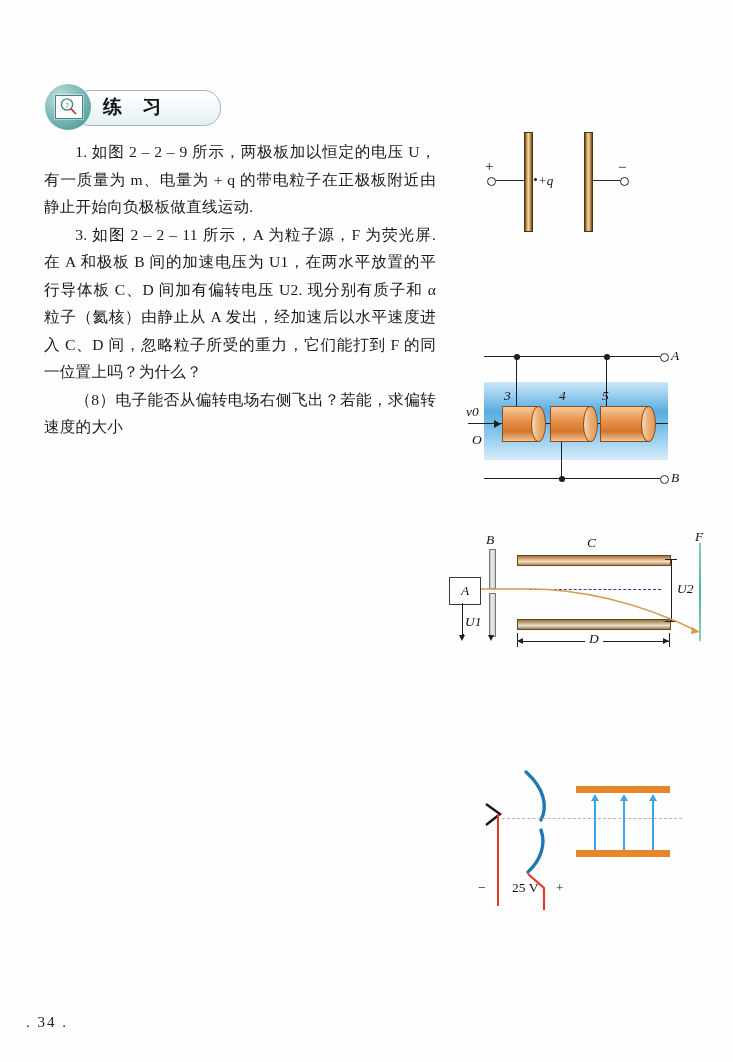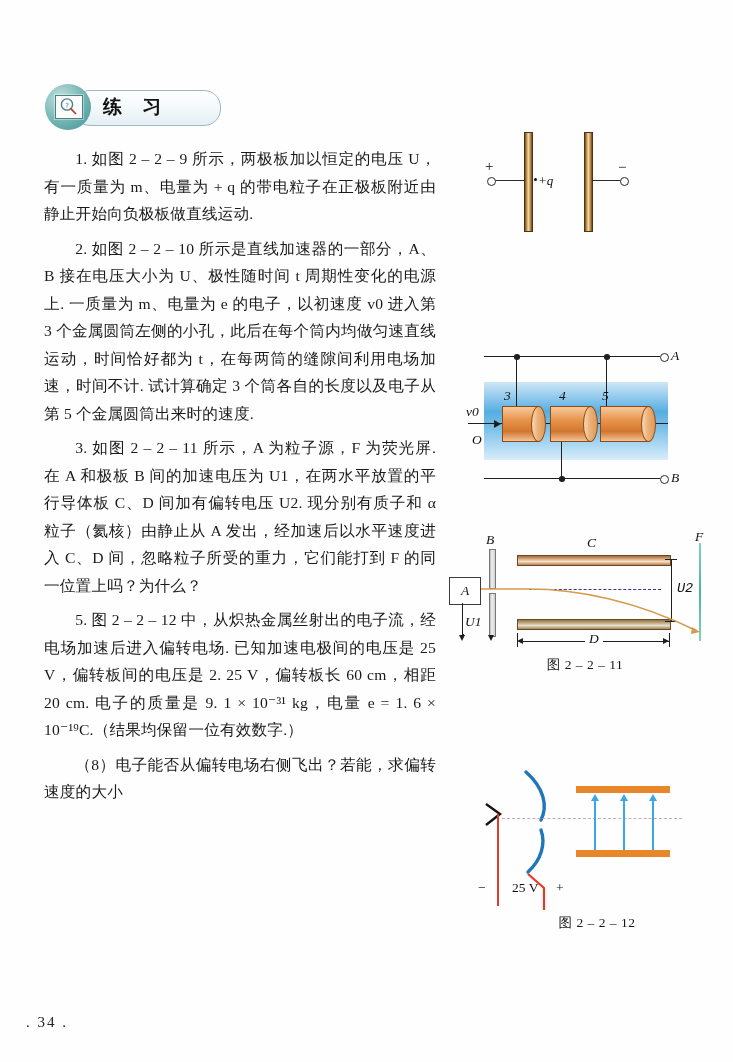--- a/index.html
+++ b/index.html
@@ -80,21 +80,21 @@
     width: 392px;
   }
   .para {
     font-size: 15.6px;
     line-height: 27.5px;
     text-align: justify;
     text-align-last: left;
     margin: 0;
     letter-spacing: 0.2px;
   }
-  .para.indent { text-indent: 2em; margin-top: 7px; }
+  .para.indent { text-indent: 2em; }
 
   
   .folio {
     position: absolute;
     left: 26px;
     top: 1014px;
     font-size: 15px;
     color: #222;
     letter-spacing: 2px;
   }
@@ -351,23 +351,21 @@
         <circle cx="11" cy="8.5" r="5.6" fill="none" stroke="#4d7f86" stroke-width="1.4"></circle>
         <text x="11" y="11.6" font-size="7" text-anchor="middle" fill="#4d7f86" font-family="DejaVu Sans, sans-serif">?</text>
         <line x1="14.8" y1="12.6" x2="20" y2="18" stroke="#c0392b" stroke-width="1.8"></line>
       </svg>
     </div>
     <div class="badge-label">练 习</div>
   </div>
 
   <div class="text-col">
     <p class="para indent">1. 如图 2 – 2 – 9 所示，两极板加以恒定的电压 U，有一质量为 m、电量为 + q 的带电粒子在正极板附近由静止开始向负极板做直线运动.</p>
-    <p class="para indent">2. 如图 2 – 2 – 10 所示是直线加速器的一部分，A、B 接在电压大小为 U、极性随时间 t 周期性变化的电源上. 一质量为 m、电量为 e 的电子，以初速度 v0 进入第 3 个金属圆筒左侧的小孔，此后在每个筒内均做匀速直线运动，时间恰好都为 t，在每两筒的缝隙间利用电场加速，时间不计. 试计算确定 3 个筒各自的长度以及电子从第 5 个金属圆筒出来时的速度.</p>
     <p class="para indent">3. 如图 2 – 2 – 11 所示，A 为粒子源，F 为荧光屏. 在 A 和极板 B 间的加速电压为 U1，在两水平放置的平行导体板 C、D 间加有偏转电压 U2. 现分别有质子和 α 粒子（氦核）由静止从 A 发出，经加速后以水平速度进入 C、D 间，忽略粒子所受的重力，它们能打到 F 的同一位置上吗？为什么？</p>
-    <p class="para indent">5. 图 2 – 2 – 12 中，从炽热金属丝射出的电子流，经电场加速后进入偏转电场. 已知加速电极间的电压是 25 V，偏转板间的电压是 2. 25 V，偏转板长 60 cm，相距 20 cm. 电子的质量是 9. 1 × 10⁻³¹ kg，电量 e = 1. 6 × 10⁻¹⁹C.（结果均保留一位有效数字.）</p>
     <p class="para indent">（8）电子能否从偏转电场右侧飞出？若能，求偏转速度的大小</p>
   </div>
 
   <div class="figure" id="fig-9">
     <div class="canvas">
 
       <div class="plate-v" style="left:58px; top:6px; height:98px;"></div>
 
       <div class="plate-v" style="left:118px; top:6px; height:98px;"></div>
 
@@ -448,40 +446,39 @@
       <div class="plate-h top" style="left:80px; top:28px; width:152px;"></div>
       <div class="fig-lbl" style="left:150px; top:8px;">C</div>
 
       <div class="plate-h bot" style="left:80px; top:92px; width:152px;"></div>
 
       <div class="dashline" style="left:92px; top:62px; width:132px;"></div>
 
       <div class="dim-tick" style="left:234px; top:32px; height:62px;"></div>
       <div class="dim-line" style="left:228px; top:32px; width:12px;"></div>
       <div class="dim-line" style="left:228px; top:94px; width:12px;"></div>
-      <div class="fig-lbl" style="left:240px; top:54px;font-family:Liberation Mono, monospace;">
+      <div class="fig-lbl" style="left:240px; top:54px;">
         <span>U2</span>
       </div>
 
       <div class="dim-line" style="left:82px; top:114px; width:150px;"></div>
       <div class="tri-l" style="left:80px; top:111px;"></div>
       <div class="tri-r" style="left:226px; top:111px;"></div>
       <div class="dim-tick" style="left:80px; top:106px; height:14px;"></div>
       <div class="dim-tick" style="left:232px; top:106px; height:14px;"></div>
       <div class="fig-lbl" style="left:148px; top:104px; background:#fff; padding:0 4px;">D</div>
 
       <div class="screen-F" style="left:262px; top:16px; height:98px;"></div>
       <div class="fig-lbl" style="left:258px; top:2px;">F</div>
 
       <svg style="position:absolute; left:0; top:0;" width="278" height="125">
         <path d="M44,62 L92,62 C140,62 200,74 260,104" fill="none" stroke="#d79a4e" stroke-width="1.6"></path>
         <path d="M255,100 L263,105 L254,107 Z" fill="#d79a4e"></path>
       </svg>
     </div>
-    <div class="fig-caption" style="margin-left:18px;">图 2 – 2 – 11</div>
   </div>
 
   <div class="figure" id="fig-12">
     <div class="canvas">
 
       <svg style="position:absolute; left:14px; top:40px;" width="26" height="26">
         <path d="M2,2 L16,12 L2,23" fill="none" stroke="#151515" stroke-width="2.4"></path>
       </svg>
       <div class="red-line" style="left:27px; top:52px; width:2.2px; height:92px;"></div>
 
@@ -503,18 +500,17 @@
       <div class="blue-arrow-head" style="left:121px; top:32px;"></div>
       <div class="blue-arrow-stem" style="left:153px; top:38px; height:50px;"></div>
       <div class="blue-arrow-head" style="left:150px; top:32px;"></div>
       <div class="blue-arrow-stem" style="left:182px; top:38px; height:50px;"></div>
       <div class="blue-arrow-head" style="left:179px; top:32px;"></div>
 
       <div class="volt-label" style="left:8px; top:118px;">−</div>
       <div class="volt-label" style="left:42px; top:118px;">25 V</div>
       <div class="volt-label" style="left:86px; top:118px;">+</div>
     </div>
-    <div class="fig-caption" style="margin-left:18px;">图 2 – 2 – 12</div>
   </div>
 
   <div class="folio">. 34 .</div>
 
 </div>
 
 </body></html>

